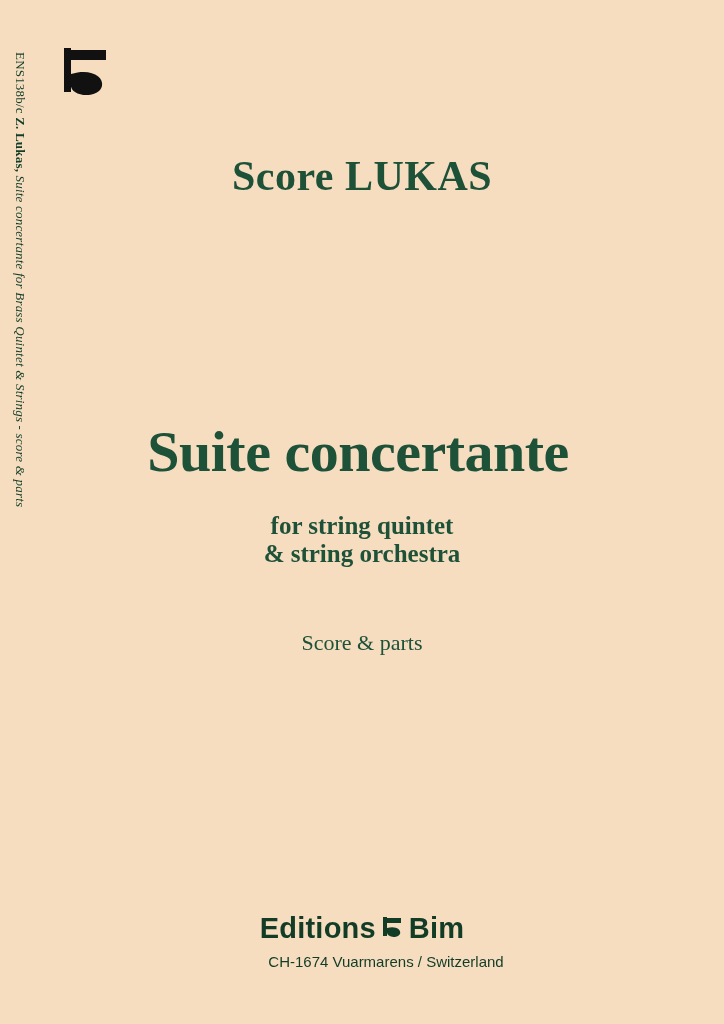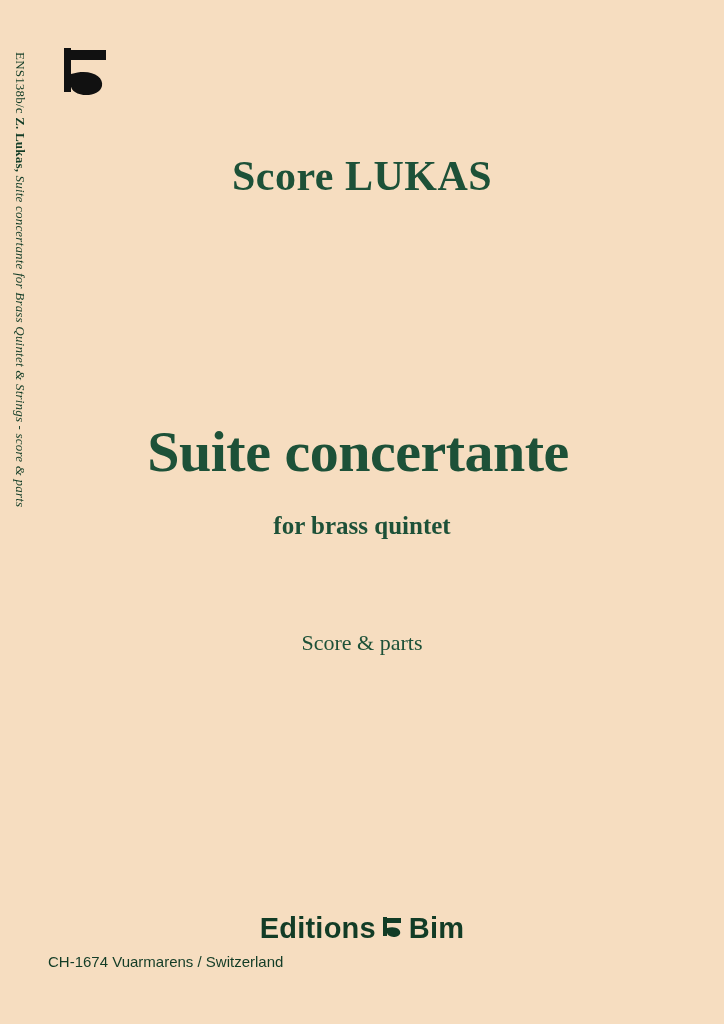--- a/index.html
+++ b/index.html
@@ -133,21 +133,21 @@
   }
   .publisher .bim-glyph {
     display: inline-block;
     width: 24px;
     height: 26px;
     margin: 0 1px -3px 4px;
   }
   .publisher .bim-glyph svg { display: block; }
   .address {
     margin-top: 8px;
-    text-align: left;
+    text-align: center;
     font-family: "Liberation Sans", sans-serif;
     font-size: 15px;
     color: #123c26;
     margin-left: 48px;
   }
 </style>
 </head>
 <body>
 
 <div class="cover">
@@ -166,21 +166,22 @@
       <path d="M9 2 L44 2 L44 12 L9 12 Z" fill="#111111"></path>
       <path d="M9 26 C28 20, 42 28, 40 38 C38 47, 22 50, 13 44 C8 41, 7 33, 9 26 Z" fill="#111111"></path>
     </svg>
   </div>
 
   <div class="composer">Score LUKAS</div>
 
   <div class="title">Suite concertante</div>
 
   <div class="subtitle">
-    <div>for brass quintet</div>
+    <div>for string quintet</div>
+    <div>&amp; string orchestra</div>
   </div>
 
   <div class="edition">Score &amp; parts</div>
 
   <div class="footer">
     <div class="publisher">
       <span>Editions</span>
       <span class="bim-glyph">
         <svg viewBox="0 0 24 26" width="24" height="26" aria-hidden="true">
           <rect x="1" y="0" width="4" height="19" fill="#123c26"></rect>

